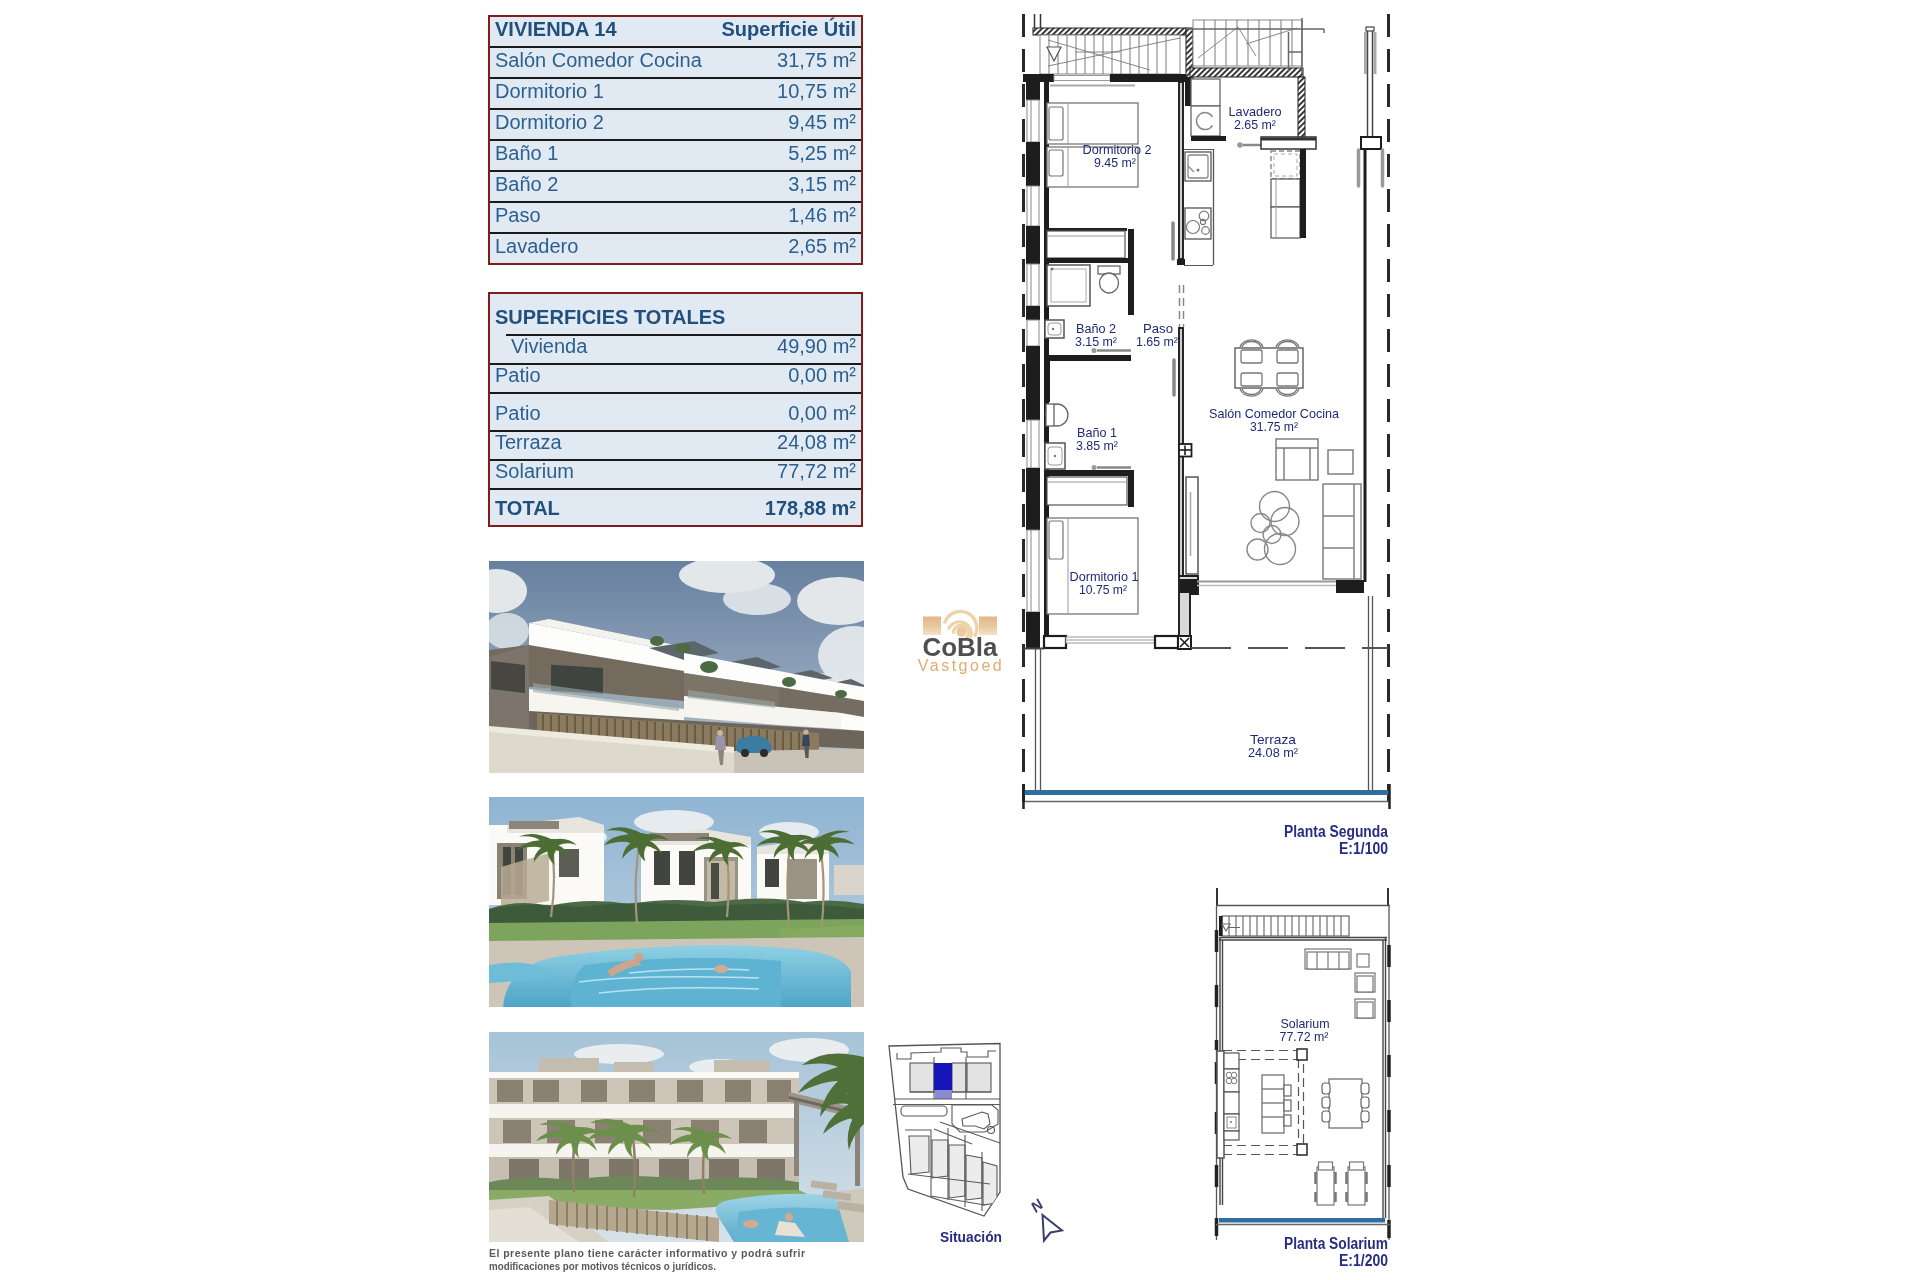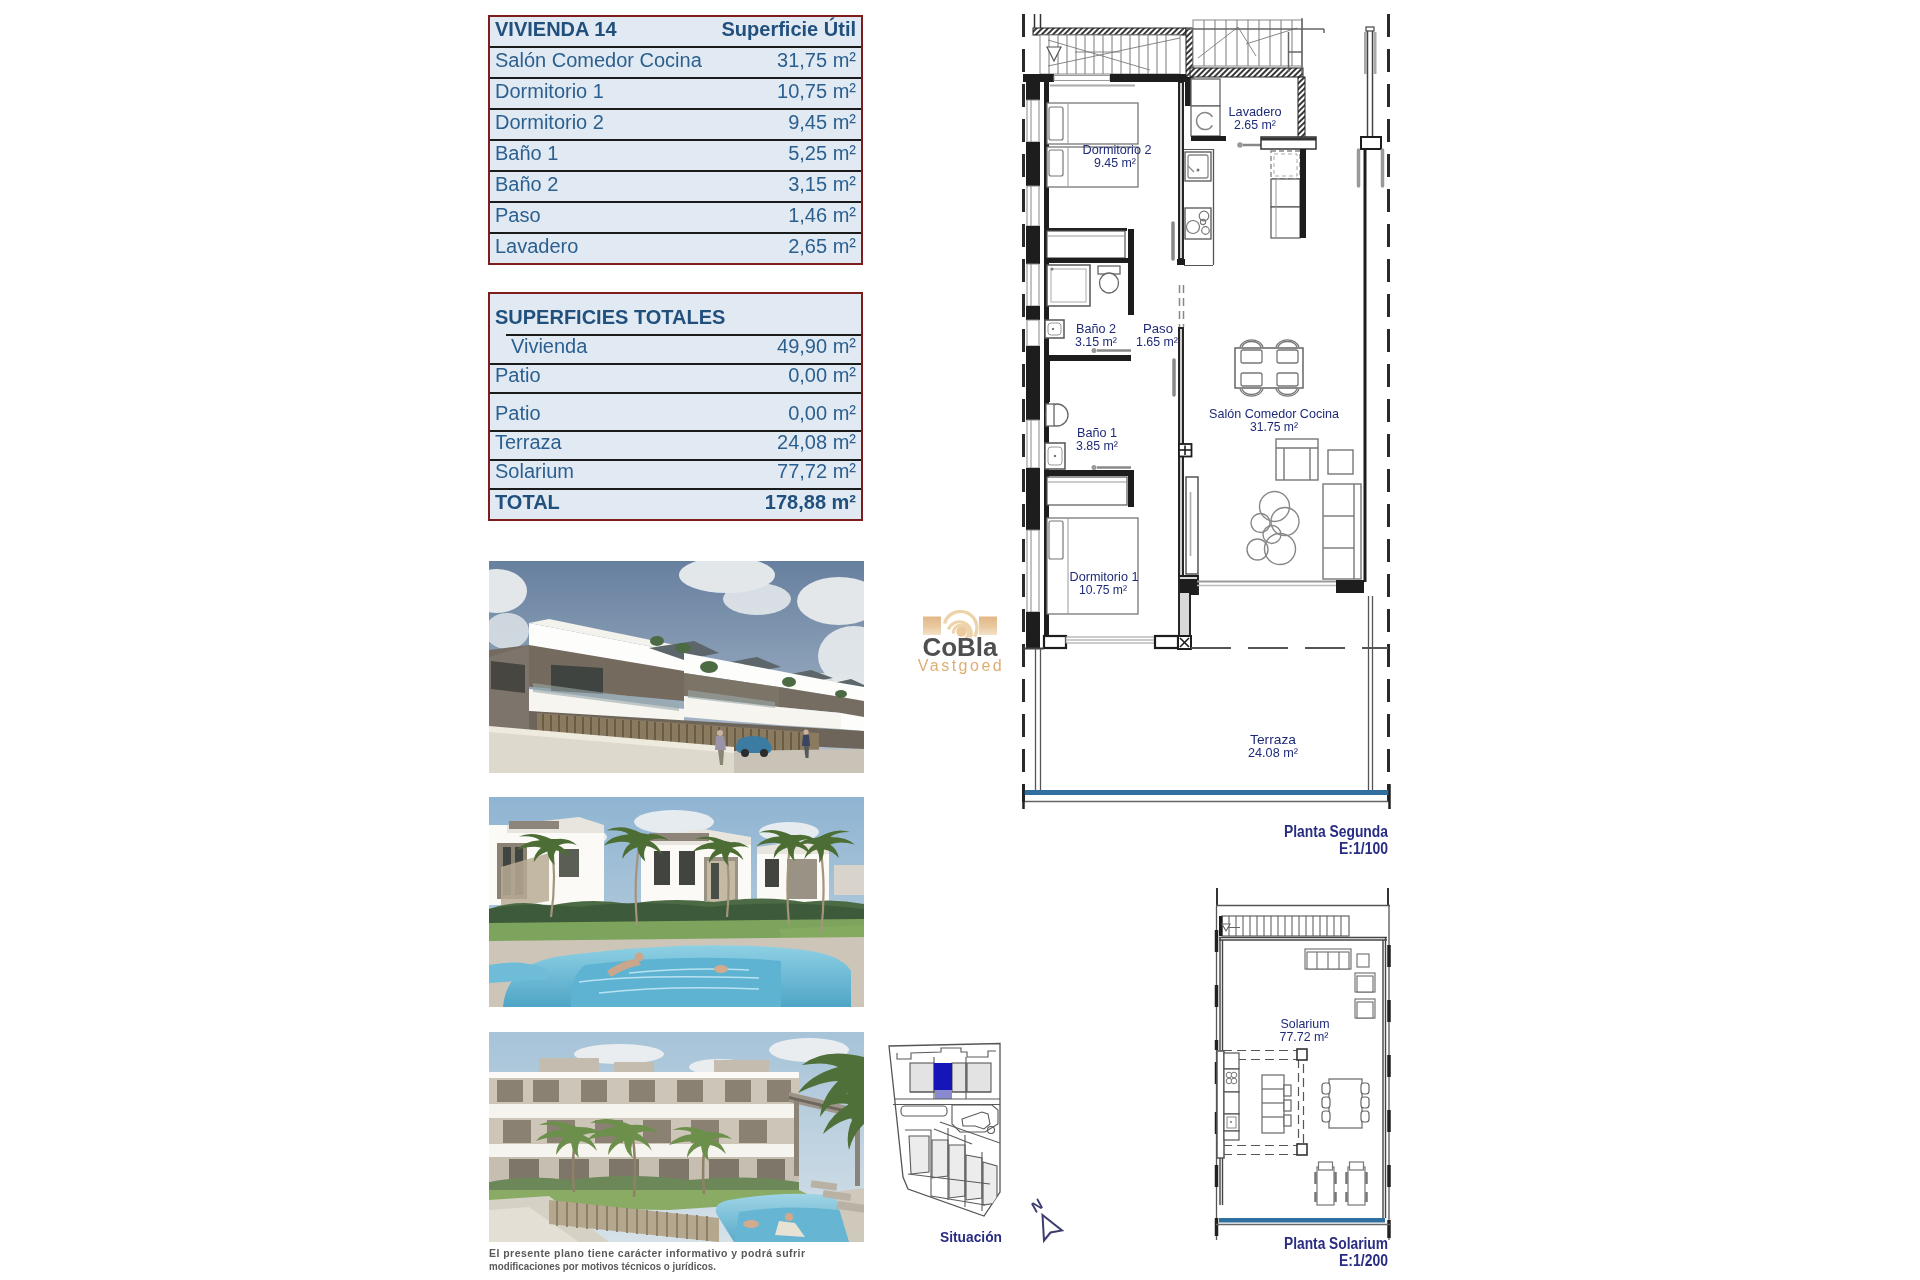--- a/index.html
+++ b/index.html
@@ -71,21 +71,21 @@
         <span class="val">0,00 m²</span>
       </div>
   <div class="trow" style="height:29px;">
         <span class="lbl">Terraza</span>
         <span class="val">24,08 m²</span>
       </div>
   <div class="trow" style="height:29px;">
         <span class="lbl">Solarium</span>
         <span class="val">77,72 m²</span>
       </div>
-  <div class="trow" style="height:31px;">
+  <div class="trow" style="height:37px;">
         <span class="lbl hdr">TOTAL</span>
         <span class="val hdr">178,88 m²</span>
       </div>
 </div>
 
 <svg class="abs" style="left:486px;top:1242px;" width="340" height="36" viewBox="0 0 340 36">
   <g font-family="Liberation Sans, sans-serif" font-weight="bold" fill="#59595b" font-size="10.5">
     <text x="3" y="15" textLength="316" lengthAdjust="spacing">El presente plano tiene carácter informativo y podrá sufrir</text>
     <text x="3" y="28" textLength="227" lengthAdjust="spacingAndGlyphs">modificaciones por motivos técnicos o jurídicos.</text>
   </g>

